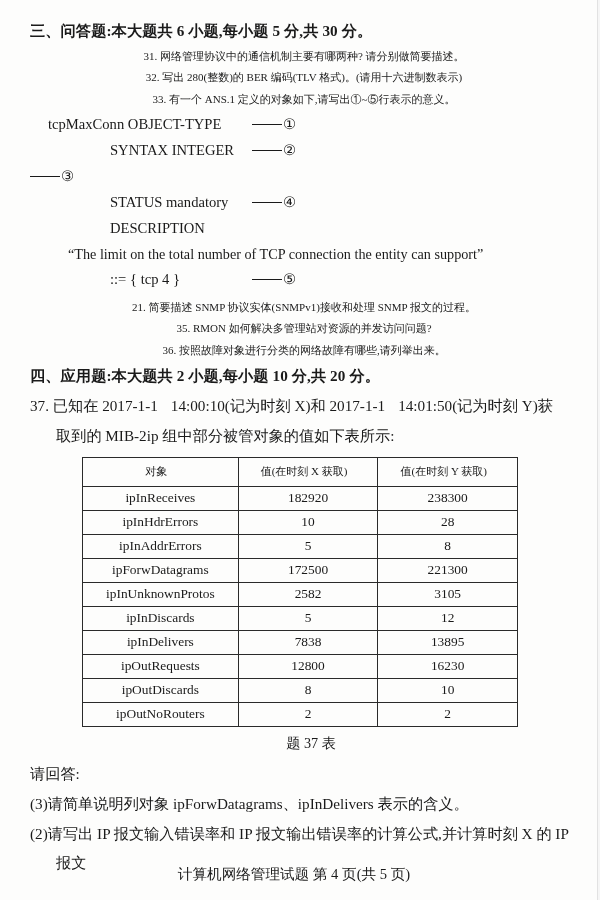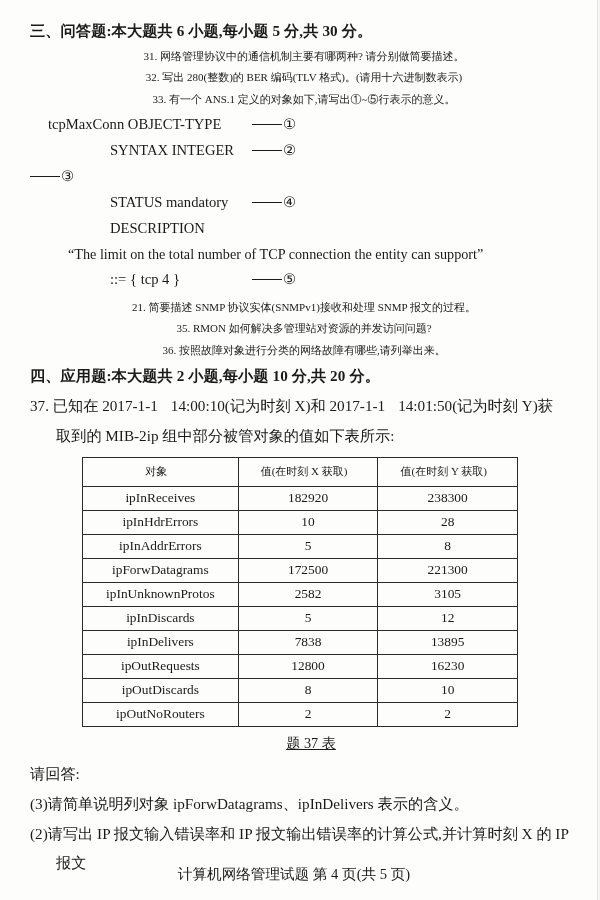--- a/index.html
+++ b/index.html
@@ -116,21 +116,20 @@
     padding: 3px 10px 5px 2px;
     height: 20px;
   }
   table.data td.col-obj { width: 150px; }
   table.data td.col-val { width: 143px; }
   .tbl-caption {
     text-align: center;
     font-size: 14.2px;
     margin: 7px 0 0 0;
     padding-left: 20px;
-    text-decoration: underline;
   }
   .answer-head {
     font-size: 15.2px;
     line-height: 1.95;
     margin: 6px 0 0 6px;
   }
   .footer {
     position: absolute;
     left: 0;
     right: 12px;

